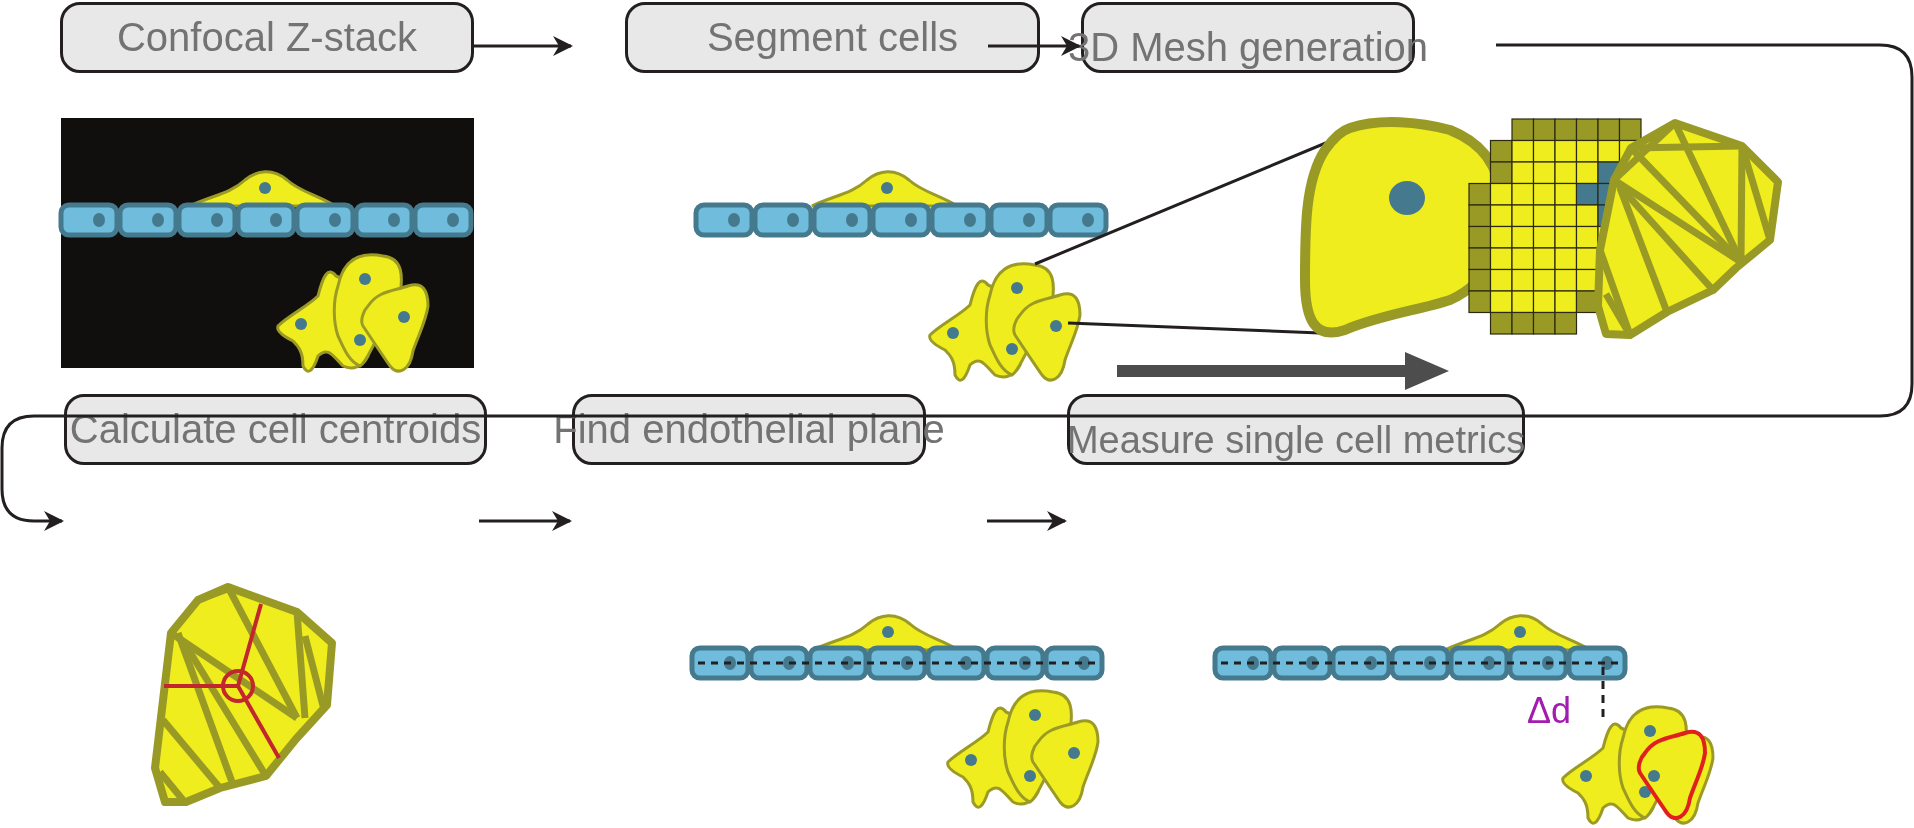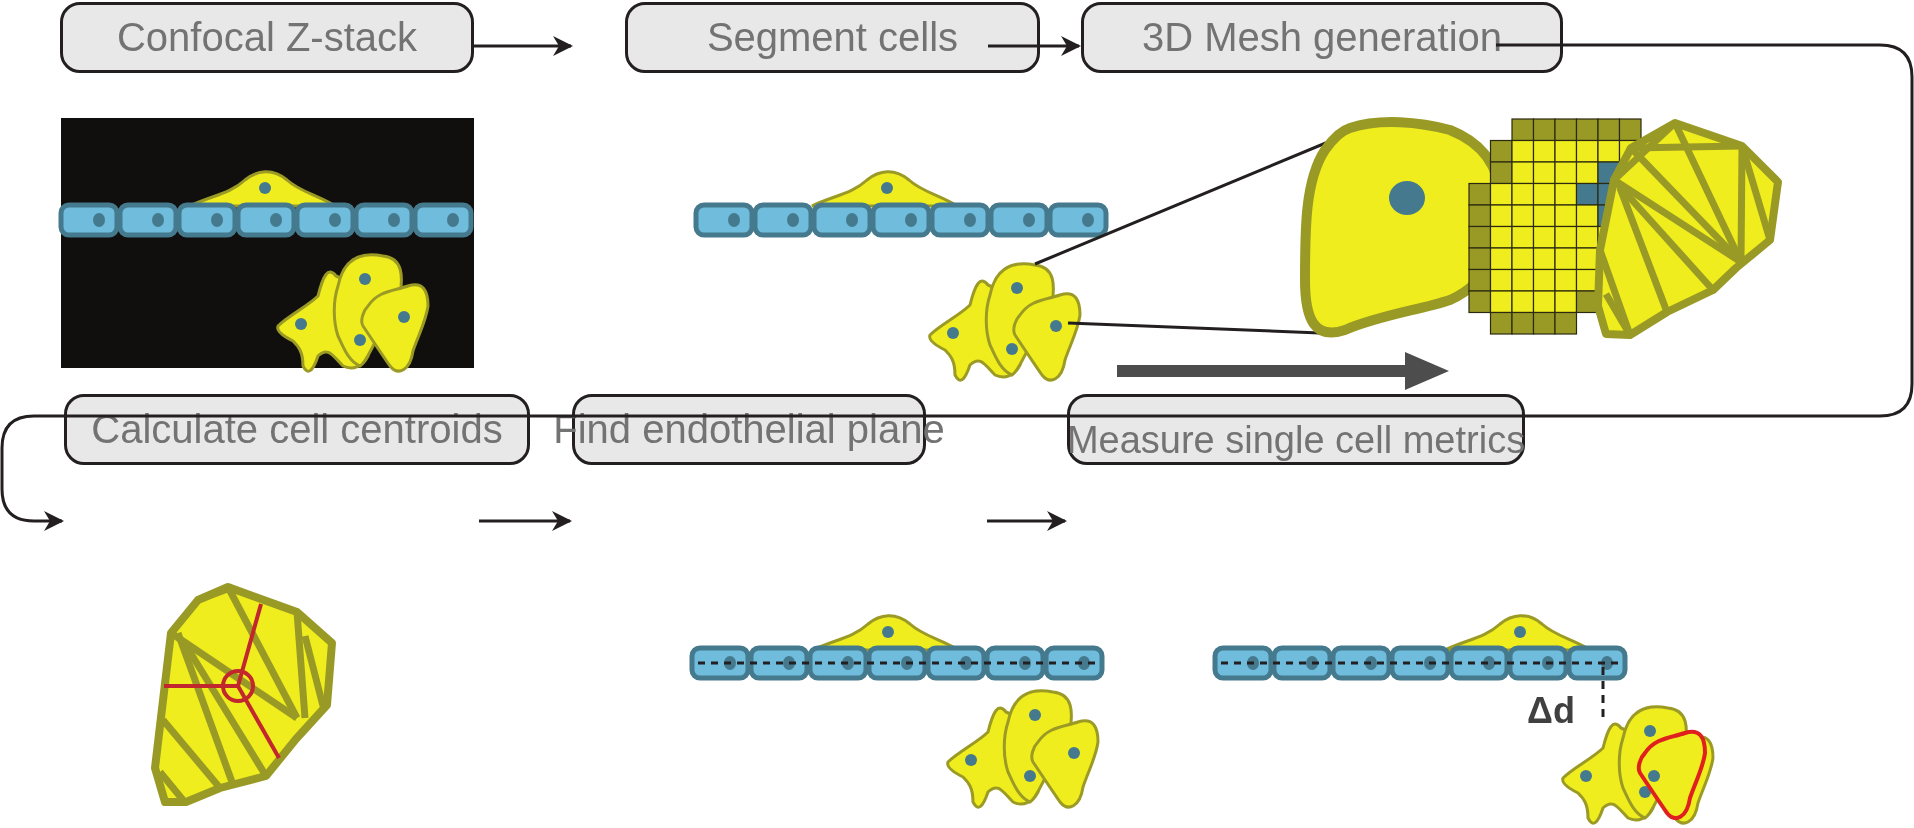--- a/index.html
+++ b/index.html
@@ -7,35 +7,35 @@
          font-family: "Liberation Sans", sans-serif; }
   .step-box {
     position: absolute; box-sizing: border-box;
     background: #e8e8e9; border: 3px solid #231f20; border-radius: 20px;
     display: flex; align-items: center; justify-content: center;
     font-family: "Liberation Sans", sans-serif; font-size: 40px; color: #737373;
     letter-spacing: 0px; white-space: nowrap; cursor: pointer;
   }
   #art { position: absolute; left: 0; top: 0; }
   .delta-label { position: absolute; font-family: "Liberation Sans", sans-serif;
-                 font-size: 36px; color: #404040; font-weight: bold; }
+                 font-size: 36px; color: #a21caf; }
 </style>
 </head>
 <body>
 
 <div class="step-box" style="left:60px; top:2px; width:414px; height:71px;">
   <span>Confocal Z-stack</span>
 </div>
 <div class="step-box" style="left:604px; top:2px; width:415px; height:71px;margin-left:21px;">
   <span>Segment cells</span>
 </div>
-<div class="step-box" style="left:1081px; top:2px; width:482px; height:71px;">
+<div class="step-box" style="left:1081px; top:2px; width:334px; height:71px;align-items:flex-end;">
   <span>3D Mesh generation</span>
 </div>
-<div class="step-box" style="left:64px; top:394px; width:466px; height:71px;text-align:right;">
+<div class="step-box" style="left:64px; top:394px; width:423px; height:71px;text-align:right;">
   <span>Calculate cell centroids</span>
 </div>
 <div class="step-box" style="left:572px; top:394px; width:354px; height:71px;">
   <span>Find endothelial plane</span>
 </div>
 <div class="step-box" style="left:1067px; top:394px; width:458px; height:71px; font-size:38px;align-items:flex-end;">
   <span>Measure single cell metrics</span>
 </div>
 
 <svg id="art" width="1914" height="828" viewBox="0 0 1914 828" xmlns="http://www.w3.org/2000/svg">

